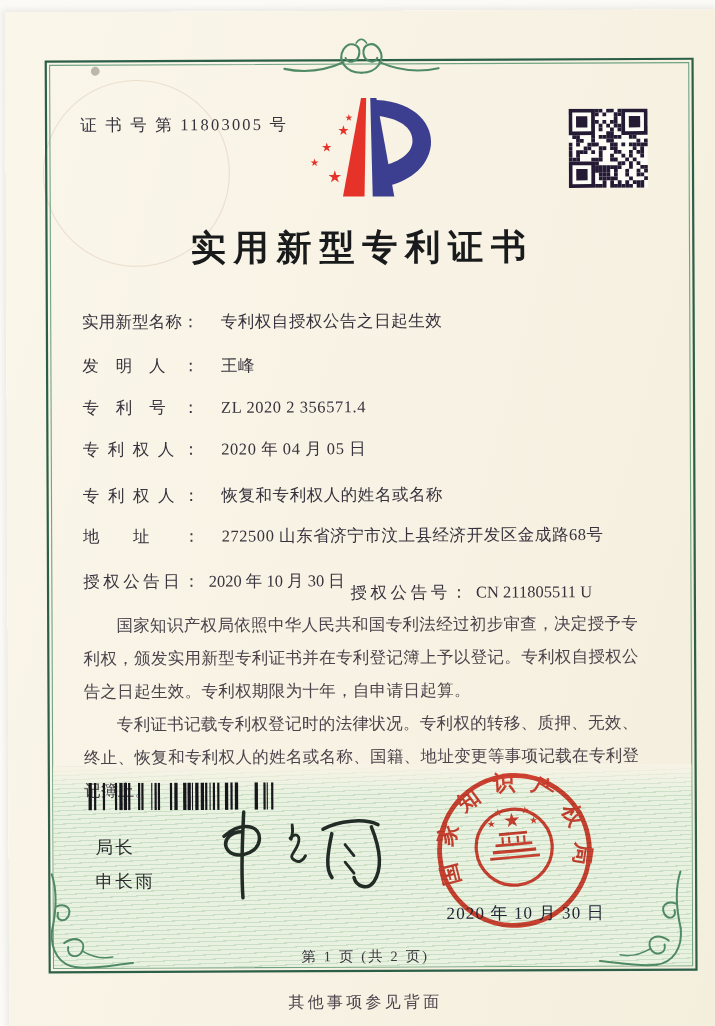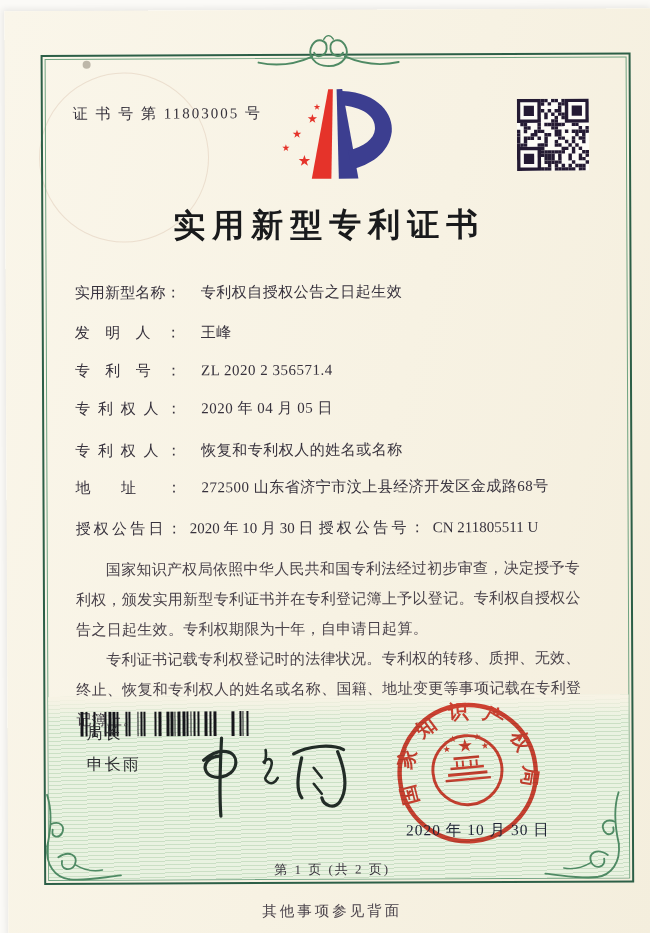--- a/index.html
+++ b/index.html
@@ -38,29 +38,29 @@
   .logo{position:absolute;left:264px;top:72px;z-index:3;}
   .qr{position:absolute;left:512px;top:90px;z-index:3;}
   .title{position:absolute;left:0;top:194px;width:100%;z-index:3;text-align:center;
     font-size:32px;font-weight:bold;letter-spacing:7px;color:#191a1c;}
 
   .field-row{position:absolute;left:69px;z-index:3;font-size:15px;color:#37323d;white-space:nowrap;}
   .field-row .lbl{display:inline-block;width:106px;text-align:justify;text-align-last:justify;margin-right:20px;}
   .field-row .val{letter-spacing:.5px;}
   .fr0{top:273px}.fr1{top:313px}.fr2{top:351px}.fr3{top:389px}.fr4{top:431px}.fr5{top:468px}
   .grant-row{position:absolute;left:69px;top:509px;z-index:3;font-size:15px;color:#37323d;white-space:nowrap;}
-  .grant-row .pair2{position:absolute;left:243px;top:0;white-space:nowrap;}
+  .grant-row .pair2{position:absolute;left:243px;top:11px;white-space:nowrap;}
   .grant-row .lbl{display:inline-block;width:106px;text-align:justify;text-align-last:justify;margin-right:8px;font-family:Liberation Mono, monospace;}
 
   .legal{position:absolute;left:69px;top:544px;width:514px;z-index:3;
     font-size:15px;line-height:30px;color:#4a434b;}
   .legal p{margin:0;text-indent:2em;letter-spacing:.3px;}
 
   .barcode{position:absolute;left:69px;top:701px;z-index:3;}
-  .director{position:absolute;left:79px;top:713px;z-index:3;font-size:16px;color:#2c2d30;
+  .director{position:absolute;left:79px;top:750px;z-index:3;font-size:16px;color:#2c2d30;
     font-family:Liberation Sans, sans-serif;}
   .director div{margin-bottom:10px;letter-spacing:2px;}
   .signature{position:absolute;left:178px;top:722px;z-index:3;}
 
   .seal{position:absolute;left:386px;top:690px;width:148px;height:148px;z-index:4;
     mix-blend-mode:multiply;opacity:.95;}
   .seal svg{transform:rotate(-5deg);}
   #seal-text{font-size:20px;letter-spacing:13px;fill:#d8392b;font-weight:bold;
     font-family:"Liberation Serif","DejaVu Serif",serif;}
   .seal-date{position:absolute;left:398px;top:811px;z-index:5;font-size:15.5px;color:#1e2334;letter-spacing:1px;}

